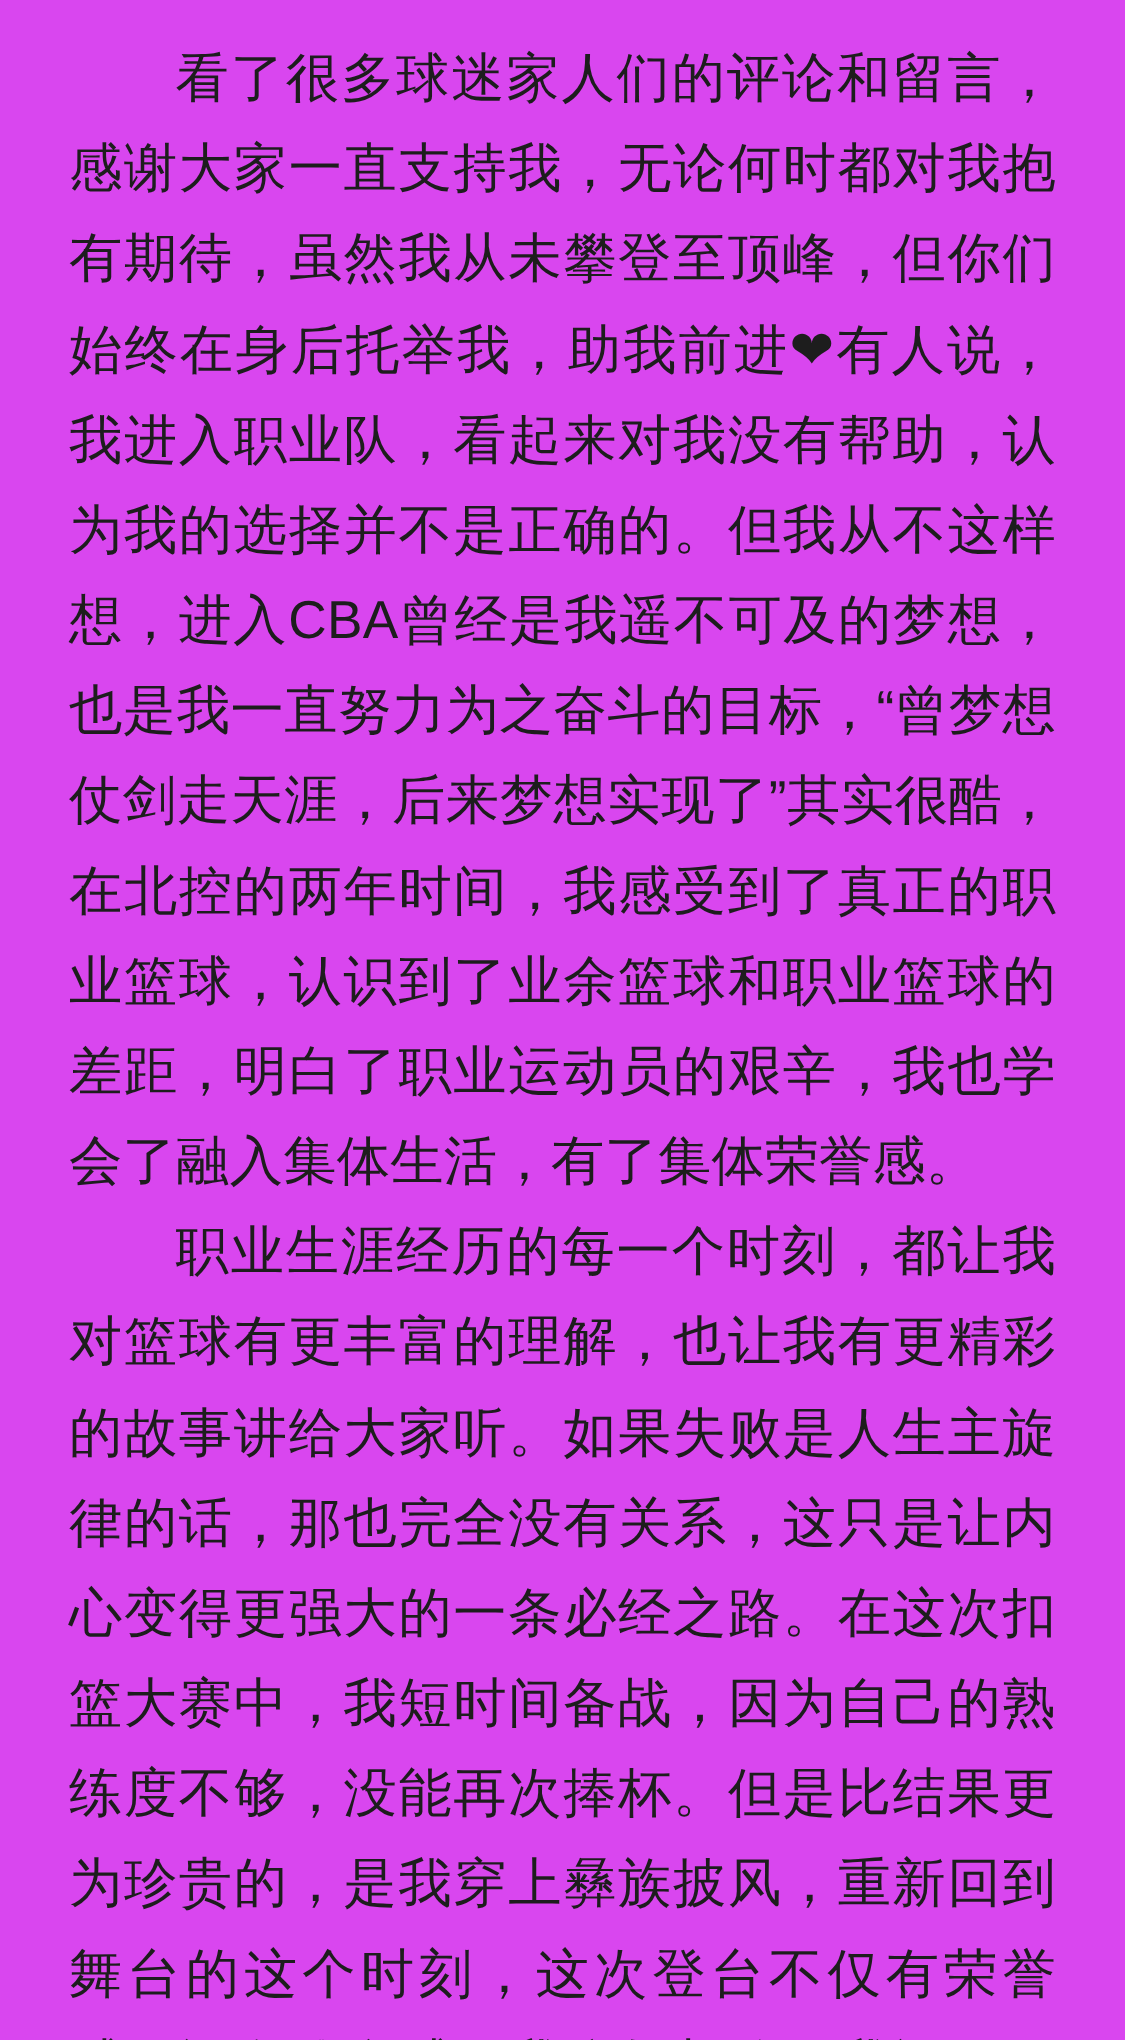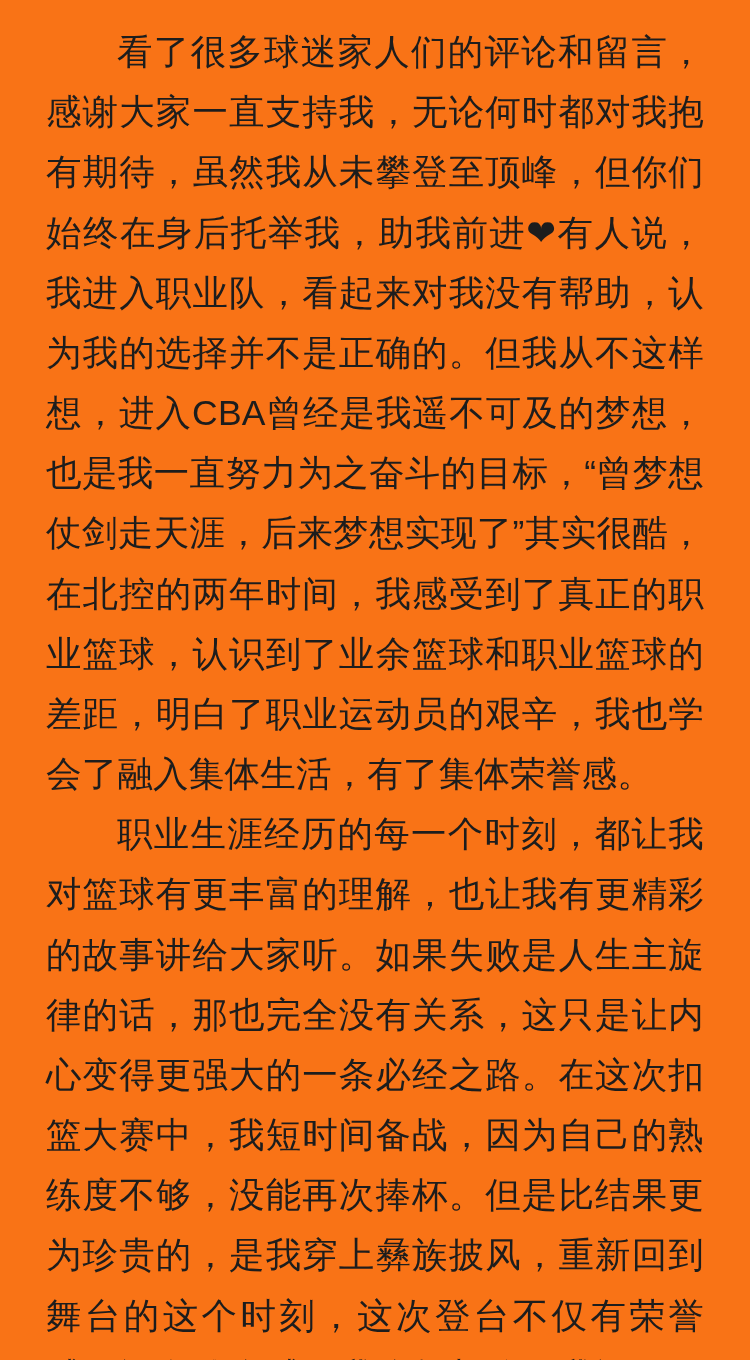--- a/index.html
+++ b/index.html
@@ -11,21 +11,21 @@
     width: 750px;
     height: 1360px;
     background: #f4f1ec;
     font-family: "Liberation Sans", sans-serif;
     overflow: hidden;
   }
   .page {
     position: relative;
     width: 750px;
     height: 1360px;
-    background: #f97316;
+    background: #d946ef;
     box-sizing: border-box;
     padding: 22px 46px 0 46px;
   }
   .article {
     font-size: 35.5px;
     line-height: 1.695;
     color: #1d1d1d;
     text-align: justify;
     text-justify: inter-character;
     letter-spacing: 0.2px;

